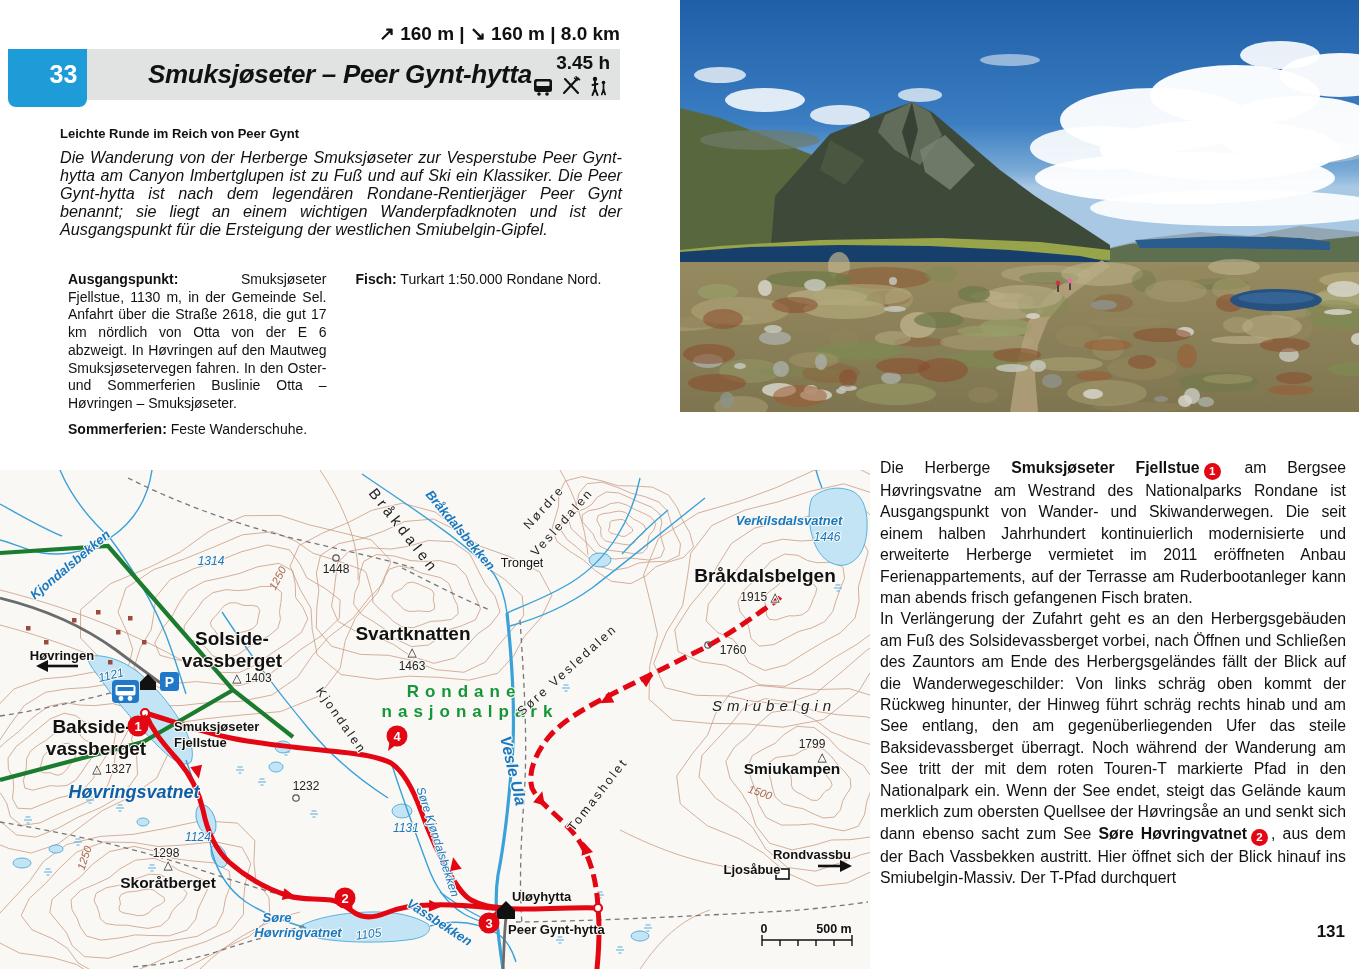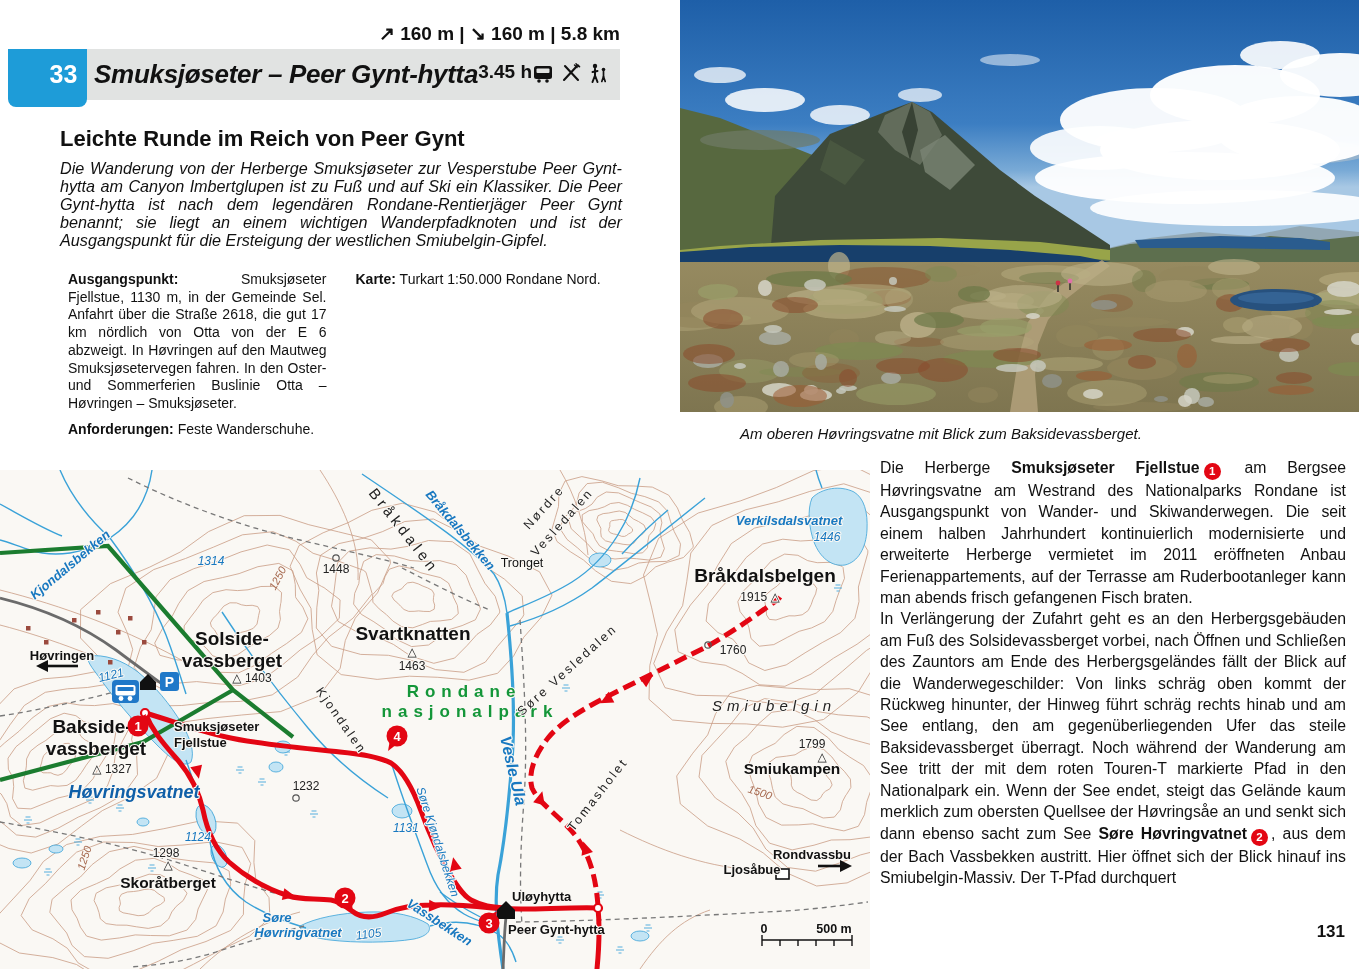--- a/index.html
+++ b/index.html
@@ -9,28 +9,28 @@
   
   .stats{position:absolute;top:22px;left:0;width:620px;text-align:right;
          font-size:19px;font-weight:bold;}
   .route-bar{position:absolute;top:49px;left:8px;width:612px;height:51px;}
   .route-num{position:absolute;left:0;top:0;width:47px;height:58px;background:var(--accent);
              border-radius:0 0 8px 8px;color:#fff;font-size:25px;font-weight:bold;
              text-align:center;line-height:50px;padding-left:32px;}
   .bar-bg{margin-left:47px;height:51px;background:#e1e3e2;display:flex;align-items:center;
           justify-content:flex-end;padding:0 10px 0 20px;box-sizing:border-box;}
   .route-title{font-size:26px;font-weight:bold;font-style:italic;white-space:nowrap;letter-spacing:-0.3px;}
-  .bar-right{display:flex;flex-direction:row;align-items:flex-end;justify-content:space-between;
-             height:49px;padding:2px 0 16px;box-sizing:border-box;}
+  .bar-right{display:flex;flex-direction:column;align-items:flex-end;justify-content:space-between;
+             height:49px;padding:2px 0 3px;box-sizing:border-box;}
   .duration{font-size:19px;font-weight:bold;}
   .icon-row{display:flex;gap:7px;align-items:flex-end;}
   .icon-row svg{display:block;}
   
   .intro{position:absolute;left:60px;top:126px;width:562px;}
-  .intro h2{margin:0 0 7px;font-size:22px;}
+  .intro h2{margin:0 0 7px;font-size:13px;}
   .lead{margin:0;font-style:italic;font-size:16.2px;line-height:18px;text-align:justify;}
   .info{position:absolute;left:60px;top:263px;width:562px;display:flex;gap:13px;
         font-size:14px;line-height:17.7px;}
   .info .col{flex:1;text-align:justify;}
   .info p{margin:8px;}
   
   .photo{position:absolute;left:680px;top:0;width:679px;height:412px;}
   .caption{position:absolute;left:740px;top:425px;width:610px;font-style:italic;font-size:15px;}
   
   .article{position:absolute;left:880px;top:457px;width:466px;font-size:15.8px;
@@ -70,21 +70,21 @@
   .greenline{fill:none;stroke:#1b7c2f;stroke-width:4.2;}
   .redline{fill:none;stroke:var(--red);stroke-width:5;stroke-linecap:round;stroke-linejoin:round;}
   .reddash{fill:none;stroke:var(--red);stroke-width:5;stroke-linecap:butt;stroke-dasharray:13 6;}
   .marshln{stroke:#54aede;stroke-width:1;}
 </style>
 </head>
 <body>
 
 <div class="page">
 
-  <div class="stats">↗ 160 m | ↘ 160 m | 5.8 km</div>
+  <div class="stats">↗ 160 m | ↘ 160 m | 8.0 km</div>
   <div class="route-bar">
     <div class="route-num">33</div>
     <div class="bar-bg">
       <h1 class="route-title" style="margin:0;">Smuksjøseter – Peer Gynt-hytta</h1>
       <div class="bar-right">
         <div class="duration">3.45 h</div>
         <div class="icon-row">
           <span>
             <svg width="22" height="20" viewBox="0 0 22 20">
                 <rect x="2" y="3" width="18" height="13" rx="2.5" fill="#111"></rect>
@@ -121,24 +121,24 @@
   </div>
 
   <div class="intro">
     <h2>Leichte Runde im Reich von Peer Gynt</h2>
     <p class="lead">Die Wanderung von der Herberge Smuksjøseter zur Vesperstube Peer Gynt-hytta am Canyon Imbertglupen ist zu Fuß und auf Ski ein Klassiker. Die Peer Gynt-hytta ist nach dem legendären Rondane-Rentierjäger Peer Gynt benannt; sie liegt an einem wichtigen Wanderpfadknoten und ist der Ausgangspunkt für die Ersteigung der westlichen Smiubelgin-Gipfel.</p>
   </div>
 
   <div class="info">
     <div class="col" id="info-left">
         <p><b>Ausgangspunkt:</b> Smuksjøseter Fjellstue, 1130 m, in der Gemeinde Sel. Anfahrt über die Straße 2618, die gut 17 km nördlich von Otta von der E 6 abzweigt. In Høvringen auf den Mautweg Smuksjøsetervegen fahren. In den Oster- und Sommerferien Buslinie Otta – Høvringen – Smuksjøseter.</p>
-        <p><b>Anforderungen:</b> Feste Wanderschuhe.</p>
+        <p><b>Sommerferien:</b> Feste Wanderschuhe.</p>
       </div>
     <div class="col" id="info-right">
-        <p><b>Karte:</b> Turkart 1:50.000 Rondane Nord.</p>
+        <p><b>Fisch:</b> Turkart 1:50.000 Rondane Nord.</p>
       </div>
   </div>
 
   <div class="photo">
     <svg id="photo-svg" width="679" height="412" viewBox="0 0 679 412">
       <defs>
         <linearGradient id="sky" x1="0" y1="0" x2="0" y2="1">
           <stop offset="0" stop-color="#1e5fa8"></stop>
             <stop offset="0.45" stop-color="#3c7ec2"></stop>
           <stop offset="0.62" stop-color="#79aad6"></stop>
@@ -314,21 +314,20 @@
       <ellipse cx="596" cy="300" rx="46" ry="11" fill="#27517e"></ellipse>
       <ellipse cx="596" cy="298" rx="38" ry="6" fill="#3a6b9e" opacity="0.7"></ellipse>
       <g>
         <line x1="378" y1="285" x2="378" y2="292" stroke="#33312c" stroke-width="1.6"></line>
         <circle cx="378" cy="283" r="2.4" fill="#cc3344"></circle>
         <line x1="390" y1="283" x2="390" y2="290" stroke="#33312c" stroke-width="1.6"></line>
         <circle cx="390" cy="281" r="2.4" fill="#e070a8"></circle>
       </g>
     </svg>
   </div>
-  <div class="caption">Am oberen Høvringsvatne mit Blick zum Baksidevassberget.</div>
 
   <div class="article" id="article">
       <p>Die Herberge <b>Smuksjøseter Fjellstue</b><span class="badge">1</span> am Bergsee Høvringsvatne am Westrand des Nationalparks Rondane ist Ausgangspunkt von Wander- und Skiwanderwegen. Die seit einem halben Jahrhundert kontinuierlich modernisierte und erweiterte Herberge vermietet im 2011 eröffneten Anbau Ferienappartements, auf der Terrasse am Ruderbootanleger kann man abends frisch gefangenen Fisch braten.</p>
       <p>In Verlängerung der Zufahrt geht es an den Herbergsgebäuden am Fuß des Solsidevassberget vorbei, nach Öffnen und Schließen des Zauntors am Ende des Herbergsgeländes fällt der Blick auf die Wanderwegeschilder: Von links schräg oben kommt der Rückweg hinunter, der Hinweg führt schräg rechts hinab und am See entlang, den am gegenüberliegenden Ufer das steile Baksidevassberget überragt. Noch während der Wanderung am See tritt der mit dem roten Touren-T markierte Pfad in den Nationalpark ein. Wenn der See endet, steigt das Gelände kaum merklich zum obersten Quellsee der Høvringsåe an und senkt sich dann ebenso sacht zum See <b>Søre Høvringvatnet</b><span class="badge">2</span>, aus dem der Bach Vassbekken austritt. Hier öffnet sich der Blick hinauf ins Smiubelgin-Massiv. Der T-Pfad durchquert</p>
     </div>
   <div class="pagenum">131</div>
 
   <div class="map">
     <svg id="map-svg" width="870" height="499" viewBox="0 0 870 499">
       <rect x="0" y="0" width="870" height="499" fill="#faf8f4"></rect>

